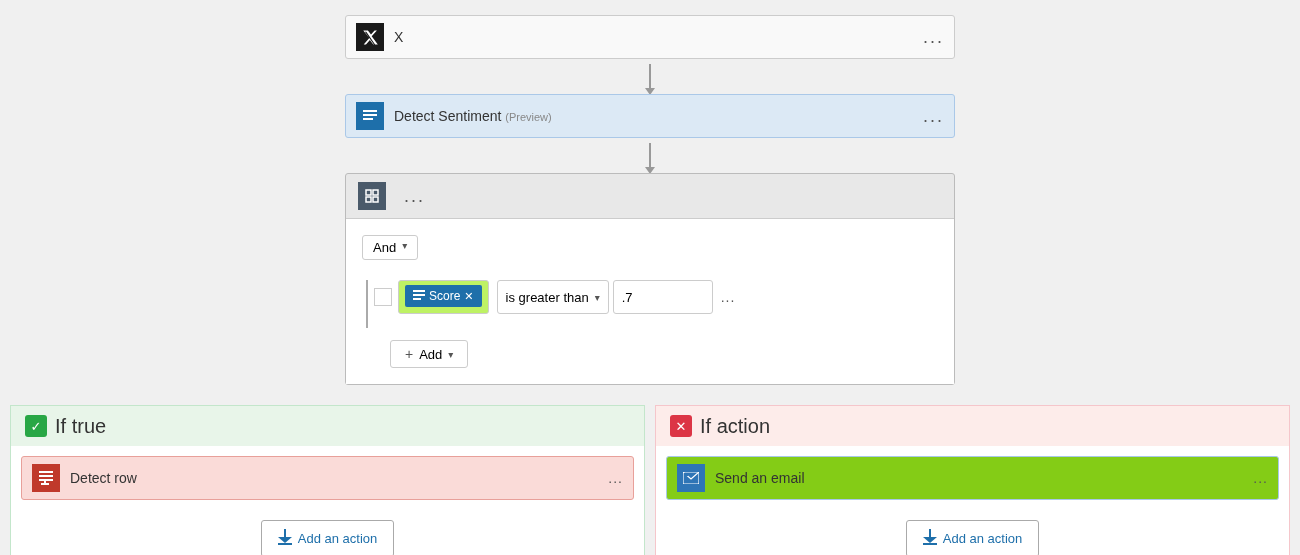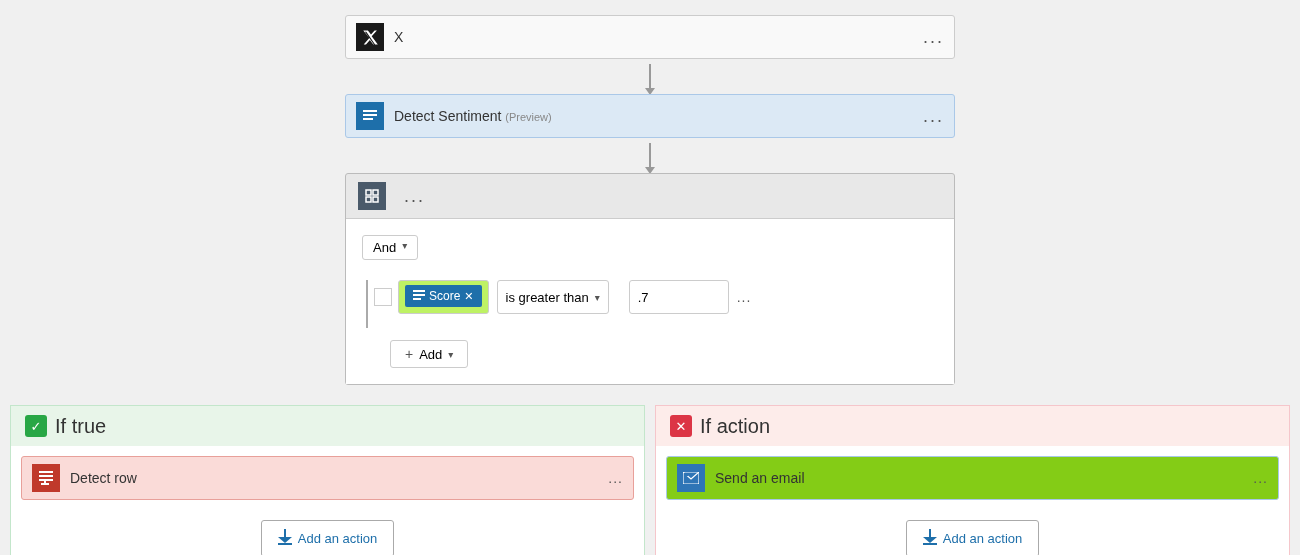--- a/index.html
+++ b/index.html
@@ -463,21 +463,21 @@
                 <svg width="12" height="12" viewBox="0 0 12 12" fill="white">
                   <rect x="0" y="0" width="12" height="2"></rect>
                   <rect x="0" y="4" width="12" height="2"></rect>
                   <rect x="0" y="8" width="8" height="2"></rect>
                 </svg>
                 <span style="color:#fff; font-size:12px;">Score</span>
                 <span style="color:#fff; font-size:11px; cursor:pointer;">✕</span>
               </div>
             </div>
 
-            <div class="operator-dropdown" style="margin-right:20px;">
+            <div class="operator-dropdown" style="margin-right:4px;">
               <span>is greater than</span>
               <span class="chevron-icon">▾</span>
             </div>
 
             <input class="value-input" type="text" value=".7" style="">
 
             <span class="three-dots" style="margin-left:8px;">...</span>
           </div>
         </div>
 

